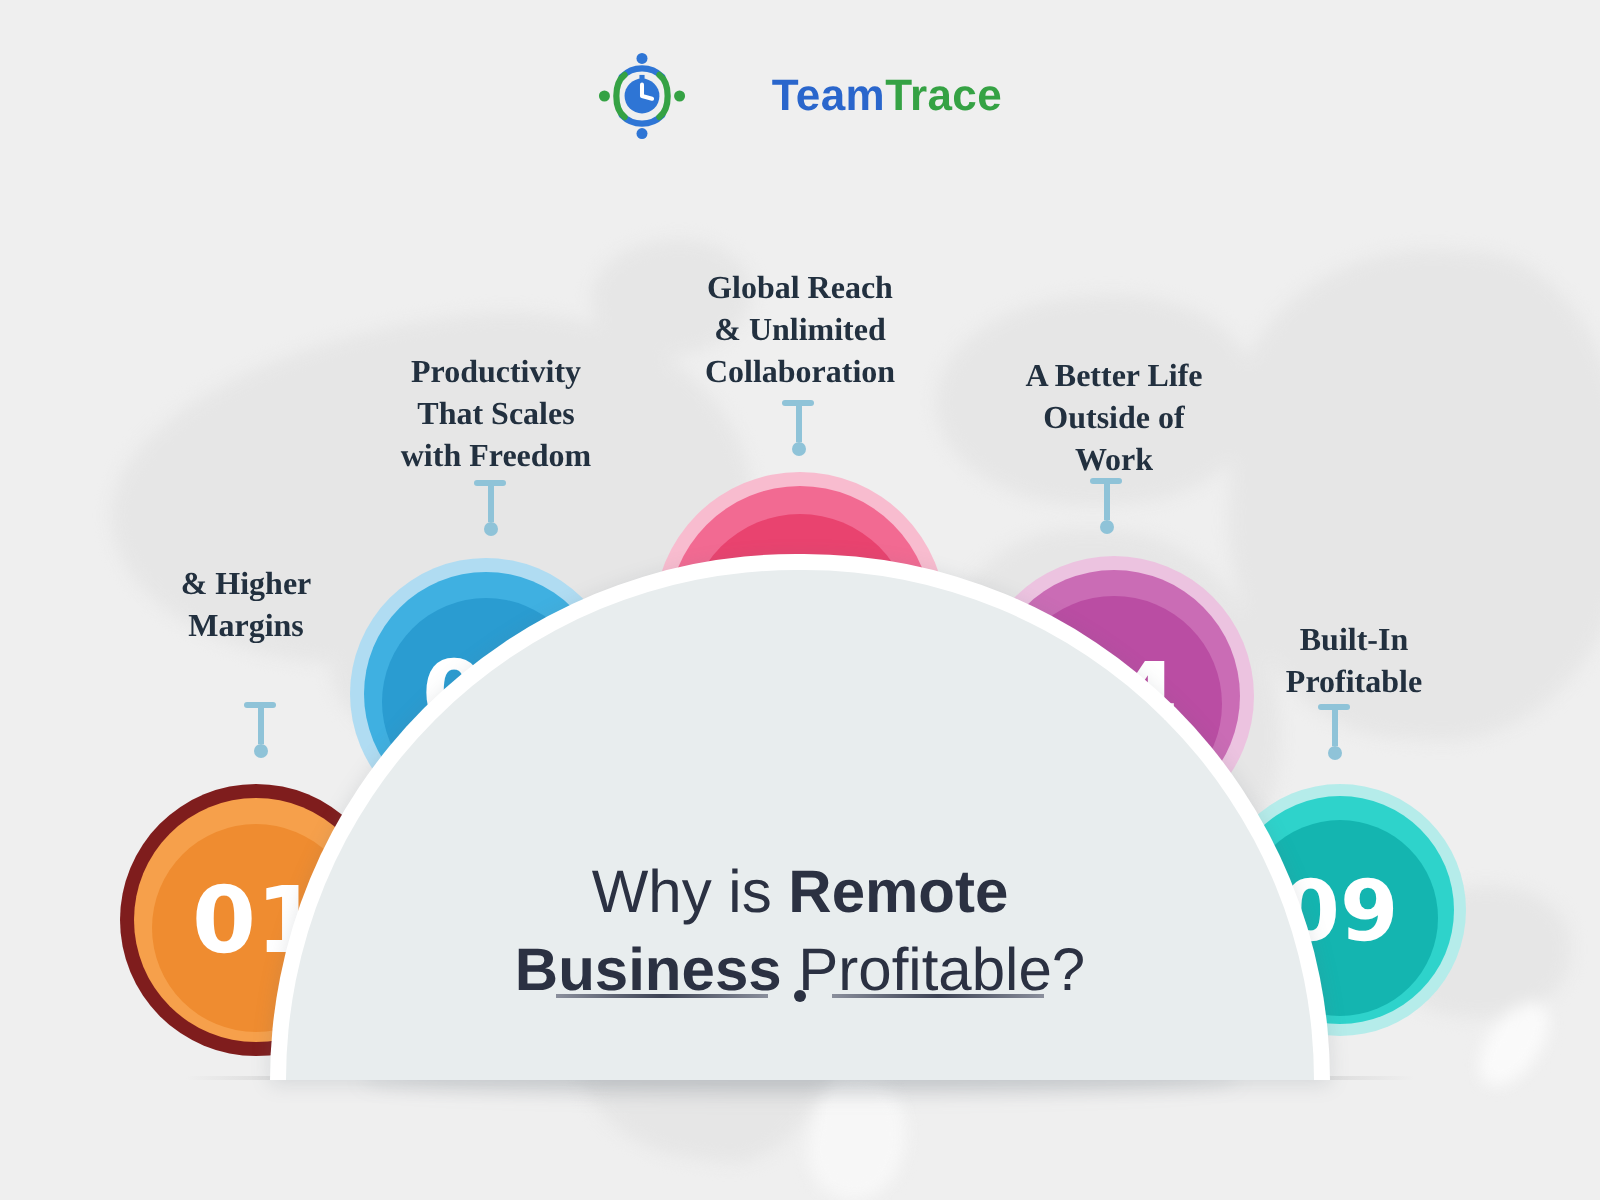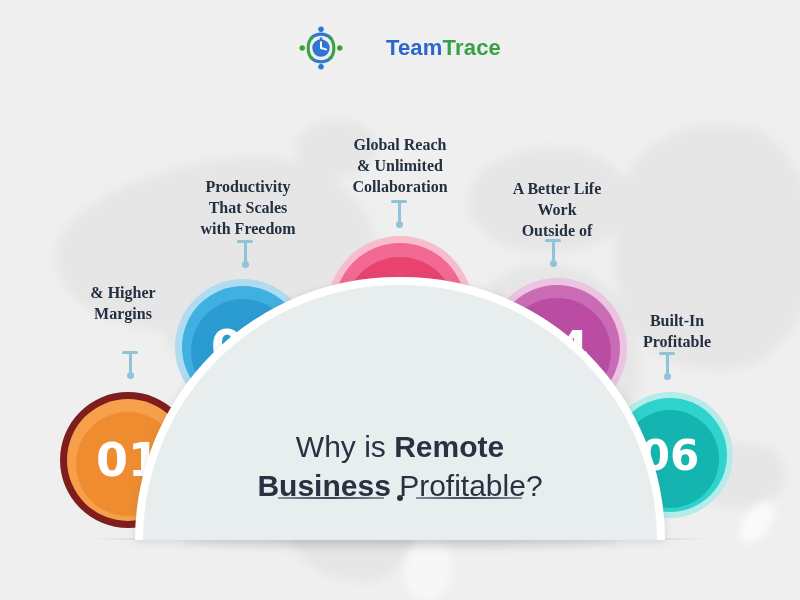--- a/index.html
+++ b/index.html
@@ -131,22 +131,22 @@
   <div>That Scales</div>
   <div>with Freedom</div>
 </div>
 <div class="label label-3">
   <div>Global Reach</div>
   <div>&amp; Unlimited</div>
   <div>Collaboration</div>
 </div>
 <div class="label label-4">
   <div>A Better Life</div>
+  <div>Outside of</div>
   <div>Work</div>
-  <div>Outside of</div>
 </div>
 <div class="label label-5">
   <div>Built-In</div>
   <div>Profitable</div>
 </div>
 
 <div class="connector connector-1" style="color: rgb(143, 195, 216);">
     <div class="bar"></div>
     <div class="stem"></div>
     <div class="dot"></div>
@@ -188,21 +188,21 @@
   <div class="num">03</div>
 </div>
 <div class="circle circle-4" style="background: rgb(236, 195, 224);">
   <div class="mid" style="background: rgb(202, 108, 181);"></div>
     <div class="inner" style="background: rgb(186, 77, 163);"></div>
   <div class="num">04</div>
 </div>
 <div class="circle circle-5" style="background: rgb(181, 236, 234);">
   <div class="mid" style="background: rgb(46, 211, 203);"></div>
     <div class="inner" style="background: rgb(20, 181, 176);"></div>
-  <div class="num">06</div>
+  <div class="num">09</div>
 </div>
 
 <div class="ground-shadow"></div>
 <div class="baseline"></div>
 
 <div class="semicircle">
   <div class="title" style="color: rgb(43, 49, 66); margin-top: 16px;"><span>Why is </span><b>Remote</b><br><b>Business</b><span> Profitable?</span></div>
   <div class="divider">
     <div class="line"></div>
     <div class="mid-dot"></div>

